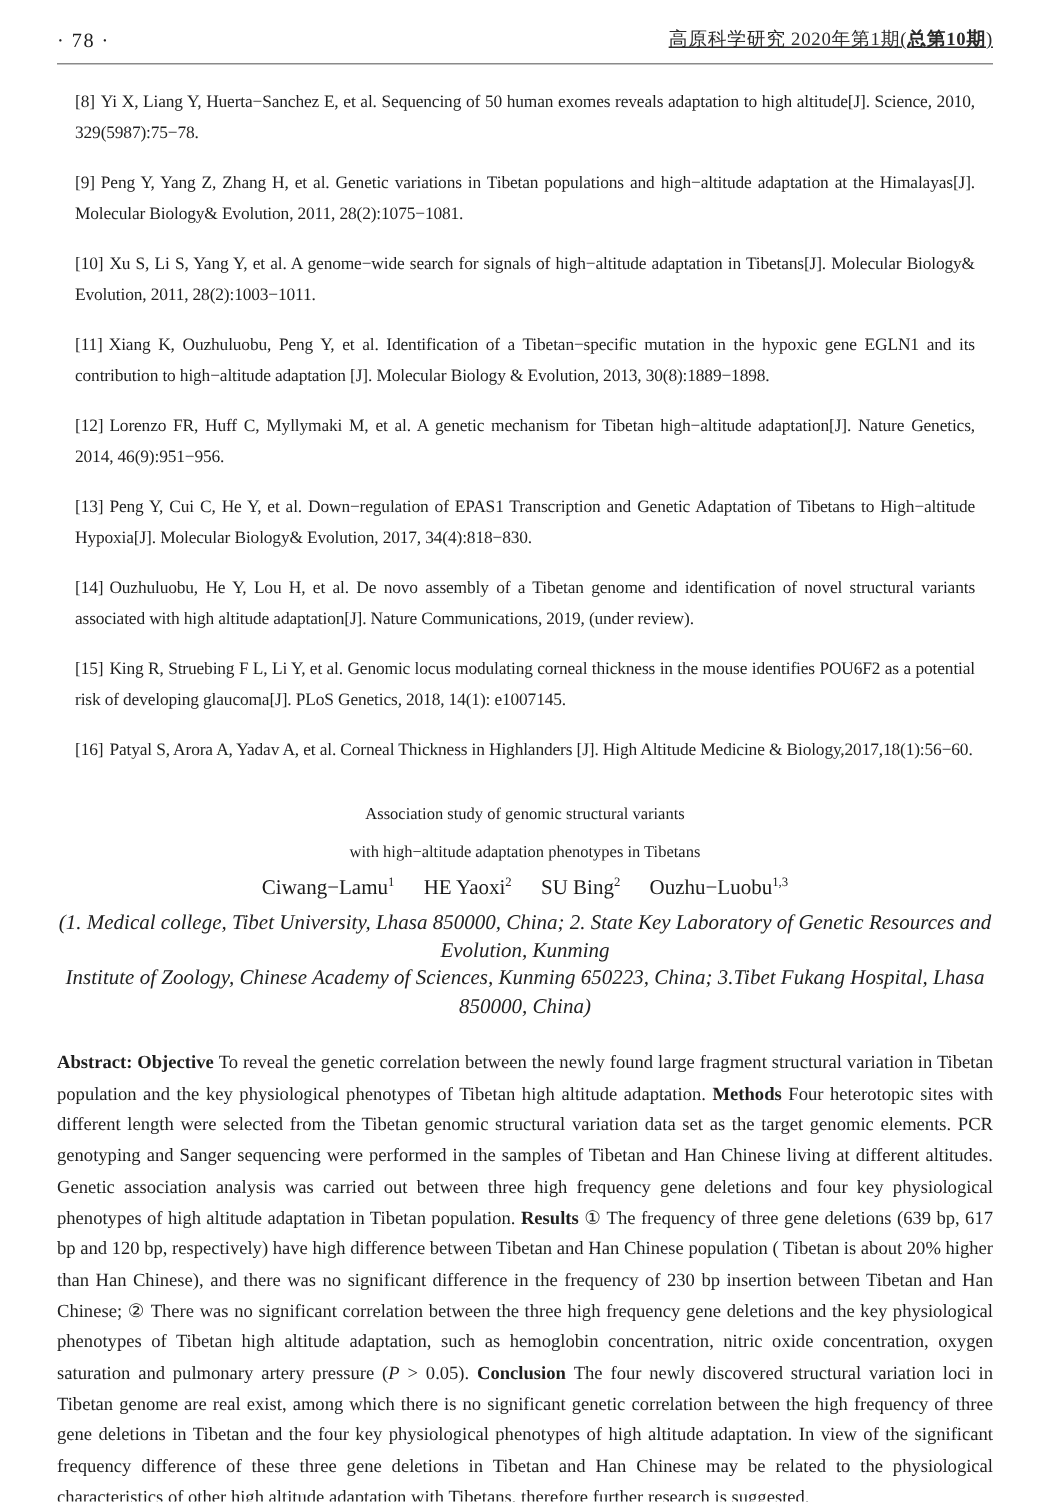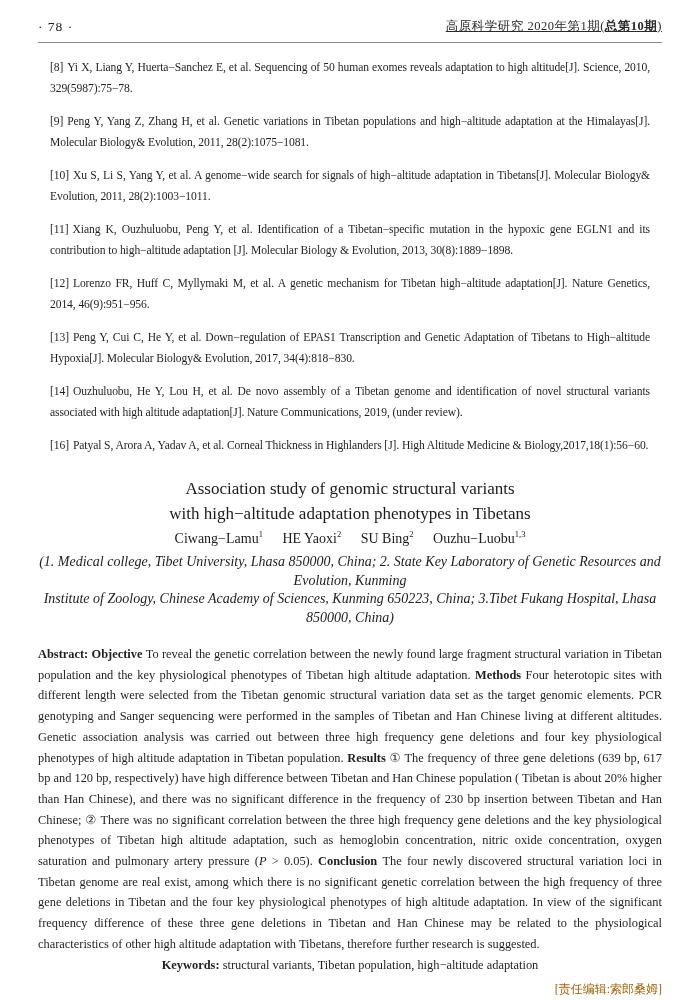--- a/index.html
+++ b/index.html
@@ -57,21 +57,21 @@
     text-align: justify;
     color: #1f1f1f;
   }
   .ref-label { margin-right: 4px; }
   
   .title-block {
     text-align: center;
     margin-top: 21px;
   }
   .article-title {
-    font-size: 17px;
+    font-size: 11px;
     font-weight: normal;
     line-height: 24.5px;
     margin: 0;
     color: #1b1b1b;
   }
   .authors {
     margin-top: 5px;
     font-size: 14px;
     color: #1b1b1b;
   }
@@ -126,20 +126,21 @@
   <hr class="header-divider">
 
   <div class="references">
     <p class="reference-item"><span class="ref-label">[8]</span><span>Yi X, Liang Y, Huerta−Sanchez E, et al. Sequencing of 50 human exomes reveals adaptation to high altitude[J]. Science, 2010, 329(5987):75−78.</span></p>
     <p class="reference-item"><span class="ref-label">[9]</span><span>Peng Y, Yang Z, Zhang H, et al. Genetic variations in Tibetan populations and high−altitude adaptation at the Himalayas[J]. Molecular Biology&amp; Evolution, 2011, 28(2):1075−1081.</span></p>
     <p class="reference-item"><span class="ref-label">[10]</span><span>Xu S, Li S, Yang Y, et al. A genome−wide search for signals of high−altitude adaptation in Tibetans[J]. Molecular Biology&amp; Evolution, 2011, 28(2):1003−1011.</span></p>
     <p class="reference-item"><span class="ref-label">[11]</span><span>Xiang K, Ouzhuluobu, Peng Y, et al. Identification of a Tibetan−specific mutation in the hypoxic gene EGLN1 and its contribution to high−altitude adaptation [J]. Molecular Biology &amp; Evolution, 2013, 30(8):1889−1898.</span></p>
     <p class="reference-item"><span class="ref-label">[12]</span><span>Lorenzo FR, Huff C, Myllymaki M, et al. A genetic mechanism for Tibetan high−altitude adaptation[J]. Nature Genetics, 2014, 46(9):951−956.</span></p>
     <p class="reference-item"><span class="ref-label">[13]</span><span>Peng Y, Cui C, He Y, et al. Down−regulation of EPAS1 Transcription and Genetic Adaptation of Tibetans to High−altitude Hypoxia[J]. Molecular Biology&amp; Evolution, 2017, 34(4):818−830.</span></p>
     <p class="reference-item"><span class="ref-label">[14]</span><span>Ouzhuluobu, He Y, Lou H, et al. De novo assembly of a Tibetan genome and identification of novel structural variants associated with high altitude adaptation[J]. Nature Communications, 2019, (under review).</span></p>
+    <p class="reference-item"><span class="ref-label">[15]</span><span>King R, Struebing F L, Li Y, et al. Genomic locus modulating corneal thickness in the mouse identifies POU6F2 as a potential risk of developing glaucoma[J]. PLoS Genetics, 2018, 14(1): e1007145.</span></p>
     <p class="reference-item"><span class="ref-label">[16]</span><span>Patyal S, Arora A, Yadav A, et al. Corneal Thickness in Highlanders [J]. High Altitude Medicine &amp; Biology,2017,18(1):56−60.</span></p>
   </div>
 
   <div class="title-block">
     <h1 class="article-title">
       <div>Association study of genomic structural variants</div>
       <div>with high−altitude adaptation phenotypes in Tibetans</div>
     </h1>
     <div class="authors">
       <span class="author"><span>Ciwang−Lamu</span><sup>1</sup></span>

